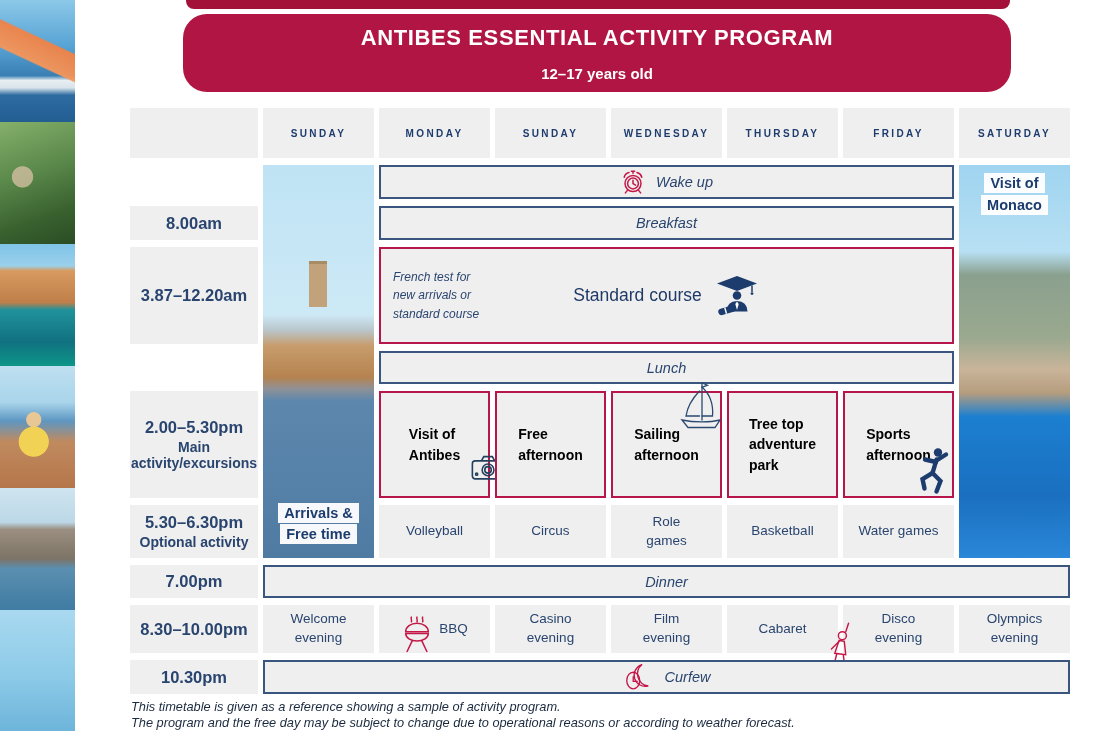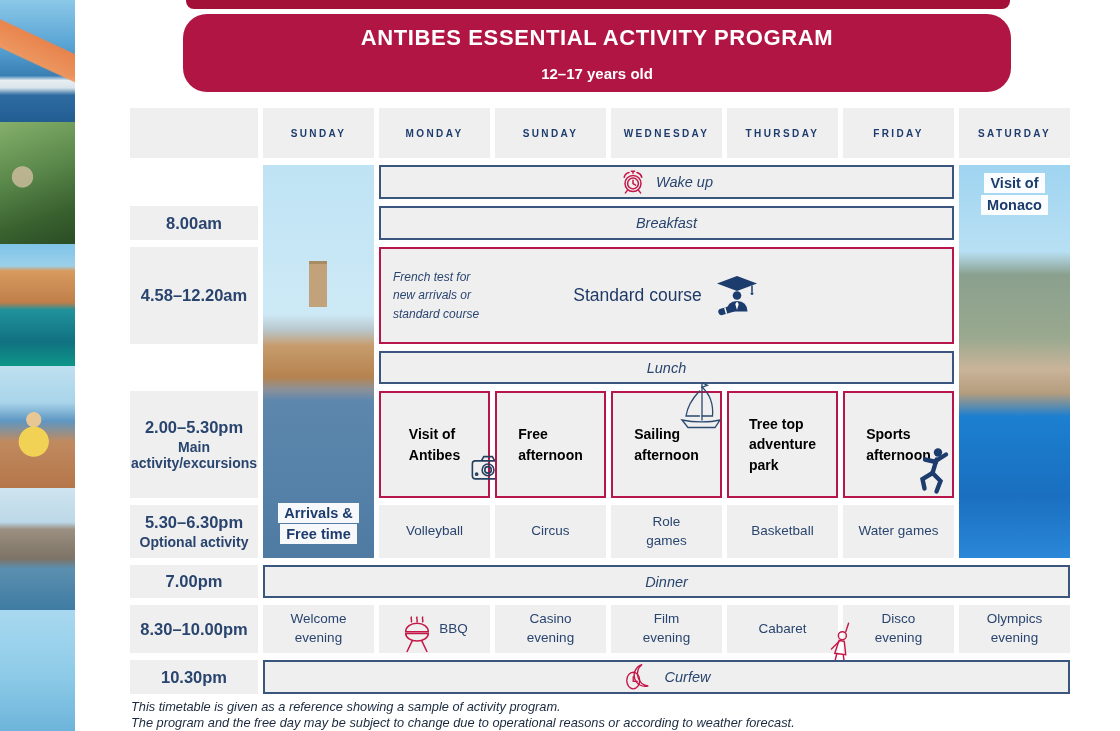--- a/index.html
+++ b/index.html
@@ -133,21 +133,21 @@
     <div class="cell day-head c4 r1">SUNDAY</div>
     <div class="cell day-head c5 r1">WEDNESDAY</div>
     <div class="cell day-head c6 r1">THURSDAY</div>
     <div class="cell day-head c7 r1">FRIDAY</div>
     <div class="cell day-head c8 r1">SATURDAY</div>
 
     <div class="cell time c1 r3">
         <span class="tl">8.00am</span>
       </div>
     <div class="cell time c1 r4">
-        <span class="tl">4.58–12.20am</span>
+        <span class="tl">3.87–12.20am</span>
       </div>
     <div class="cell time c1 r6">
       <span class="tl">2.00–5.30pm</span>
       <span class="ts">Main activity/excursions</span>
     </div>
     <div class="cell time c1 r7">
       <span class="tl">5.30–6.30pm</span>
       <span class="ts">Optional activity</span>
     </div>
     <div class="cell time c1 r8">

